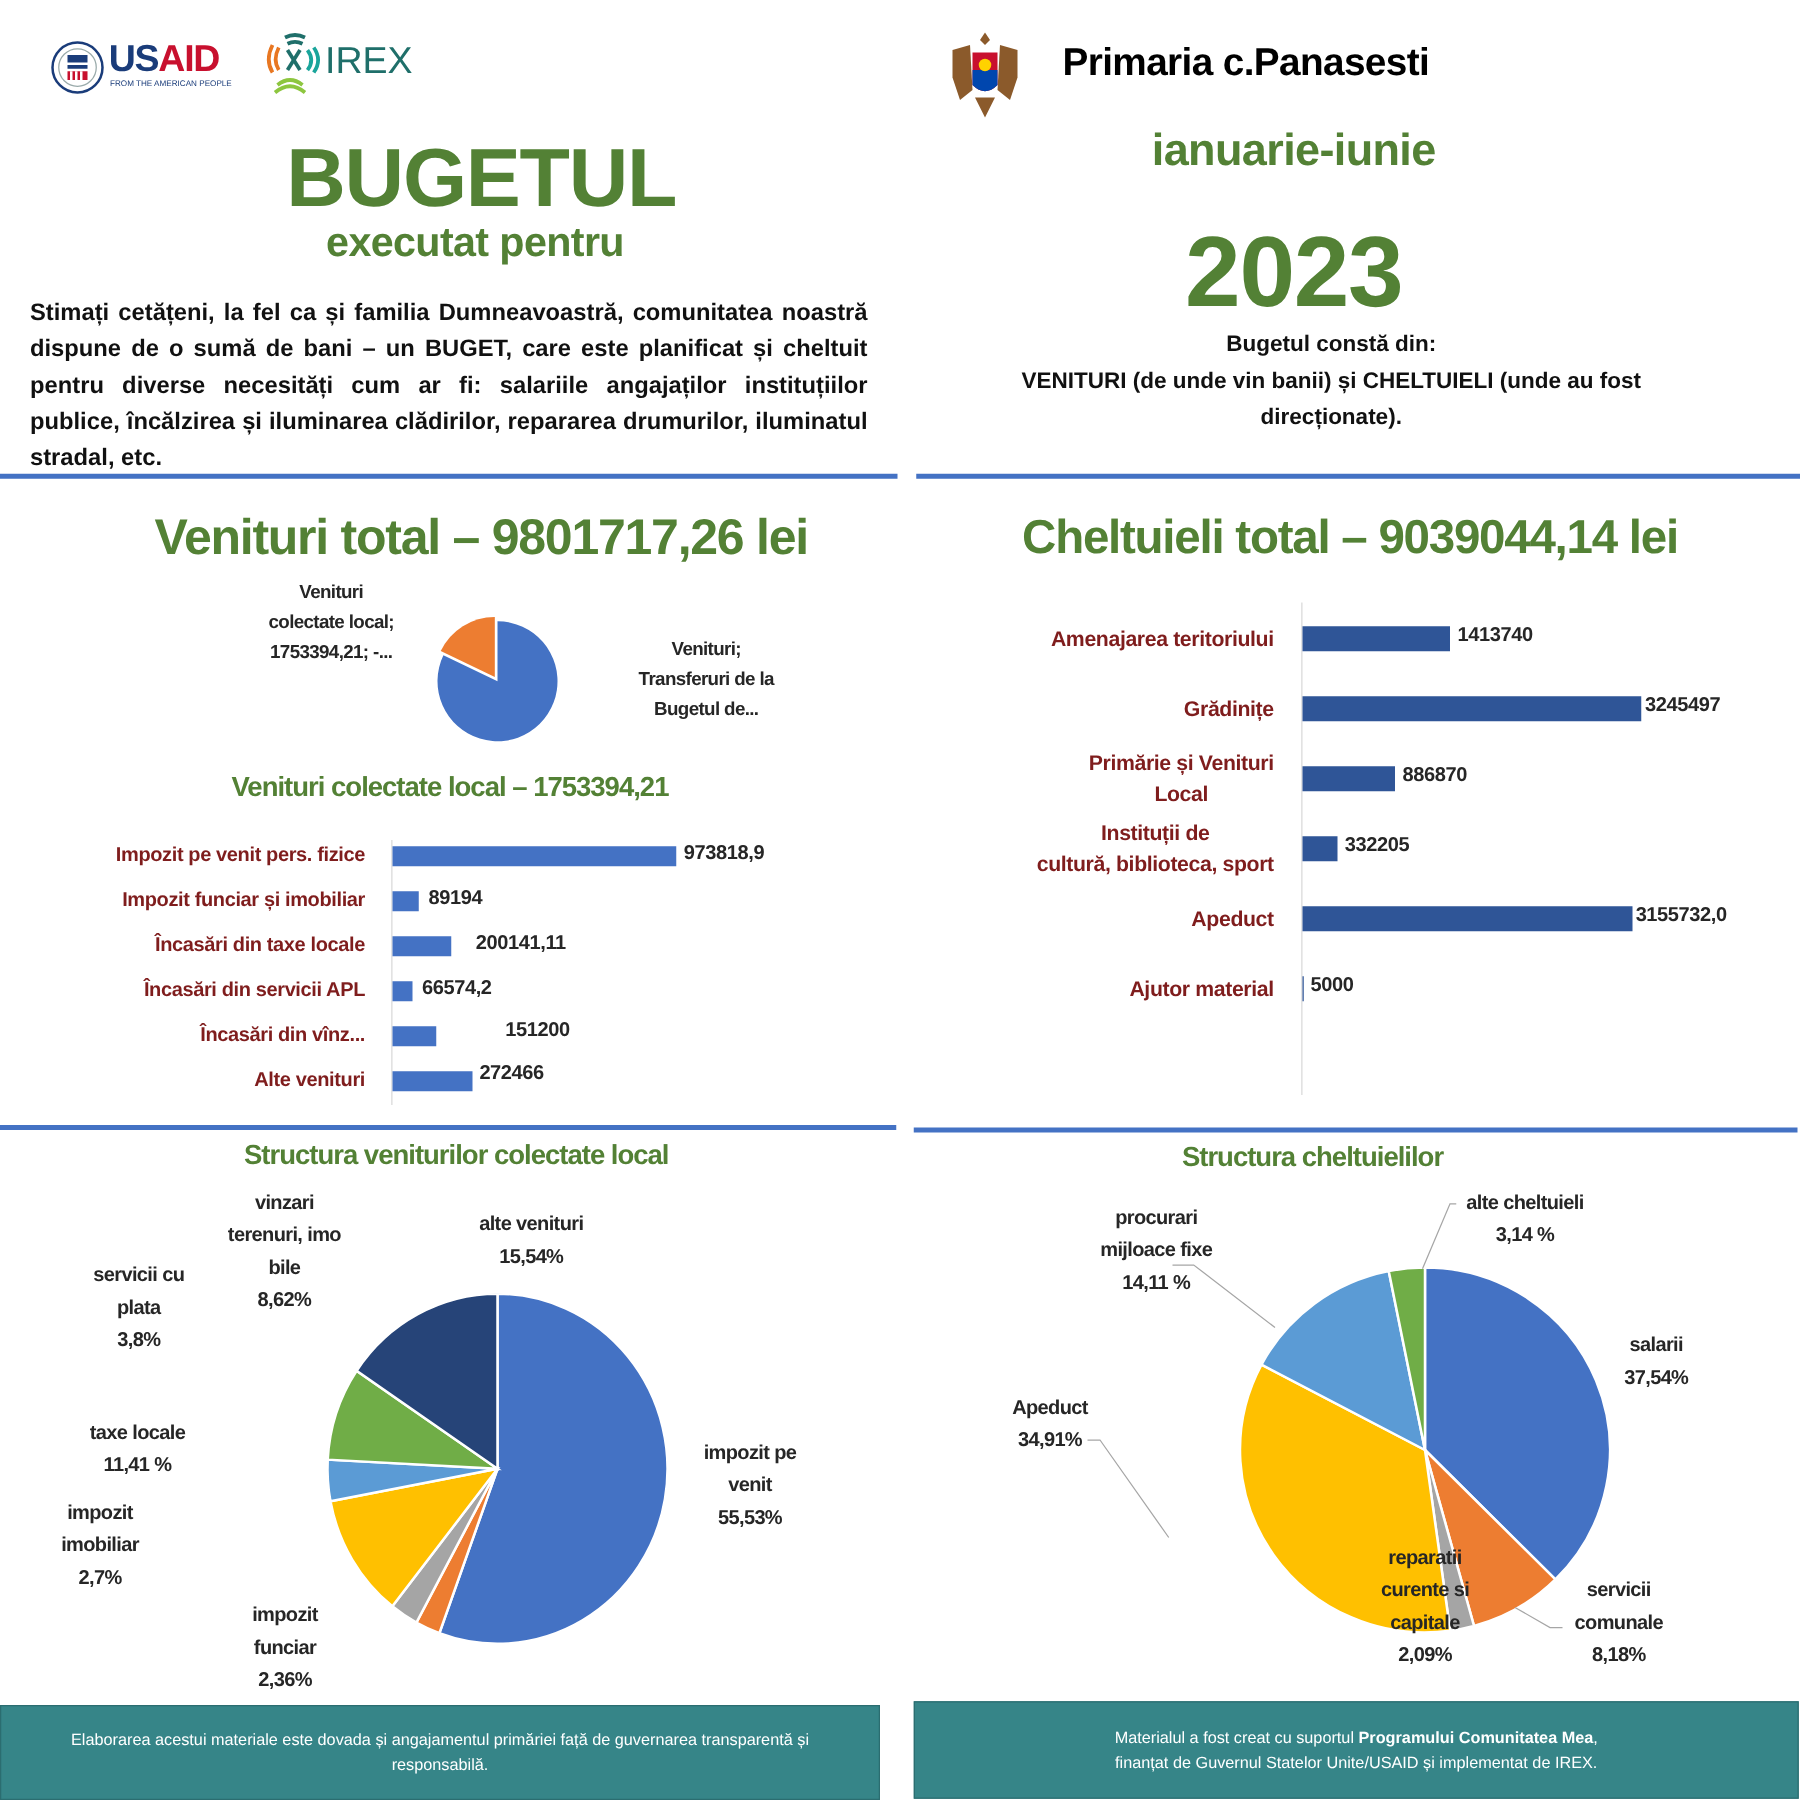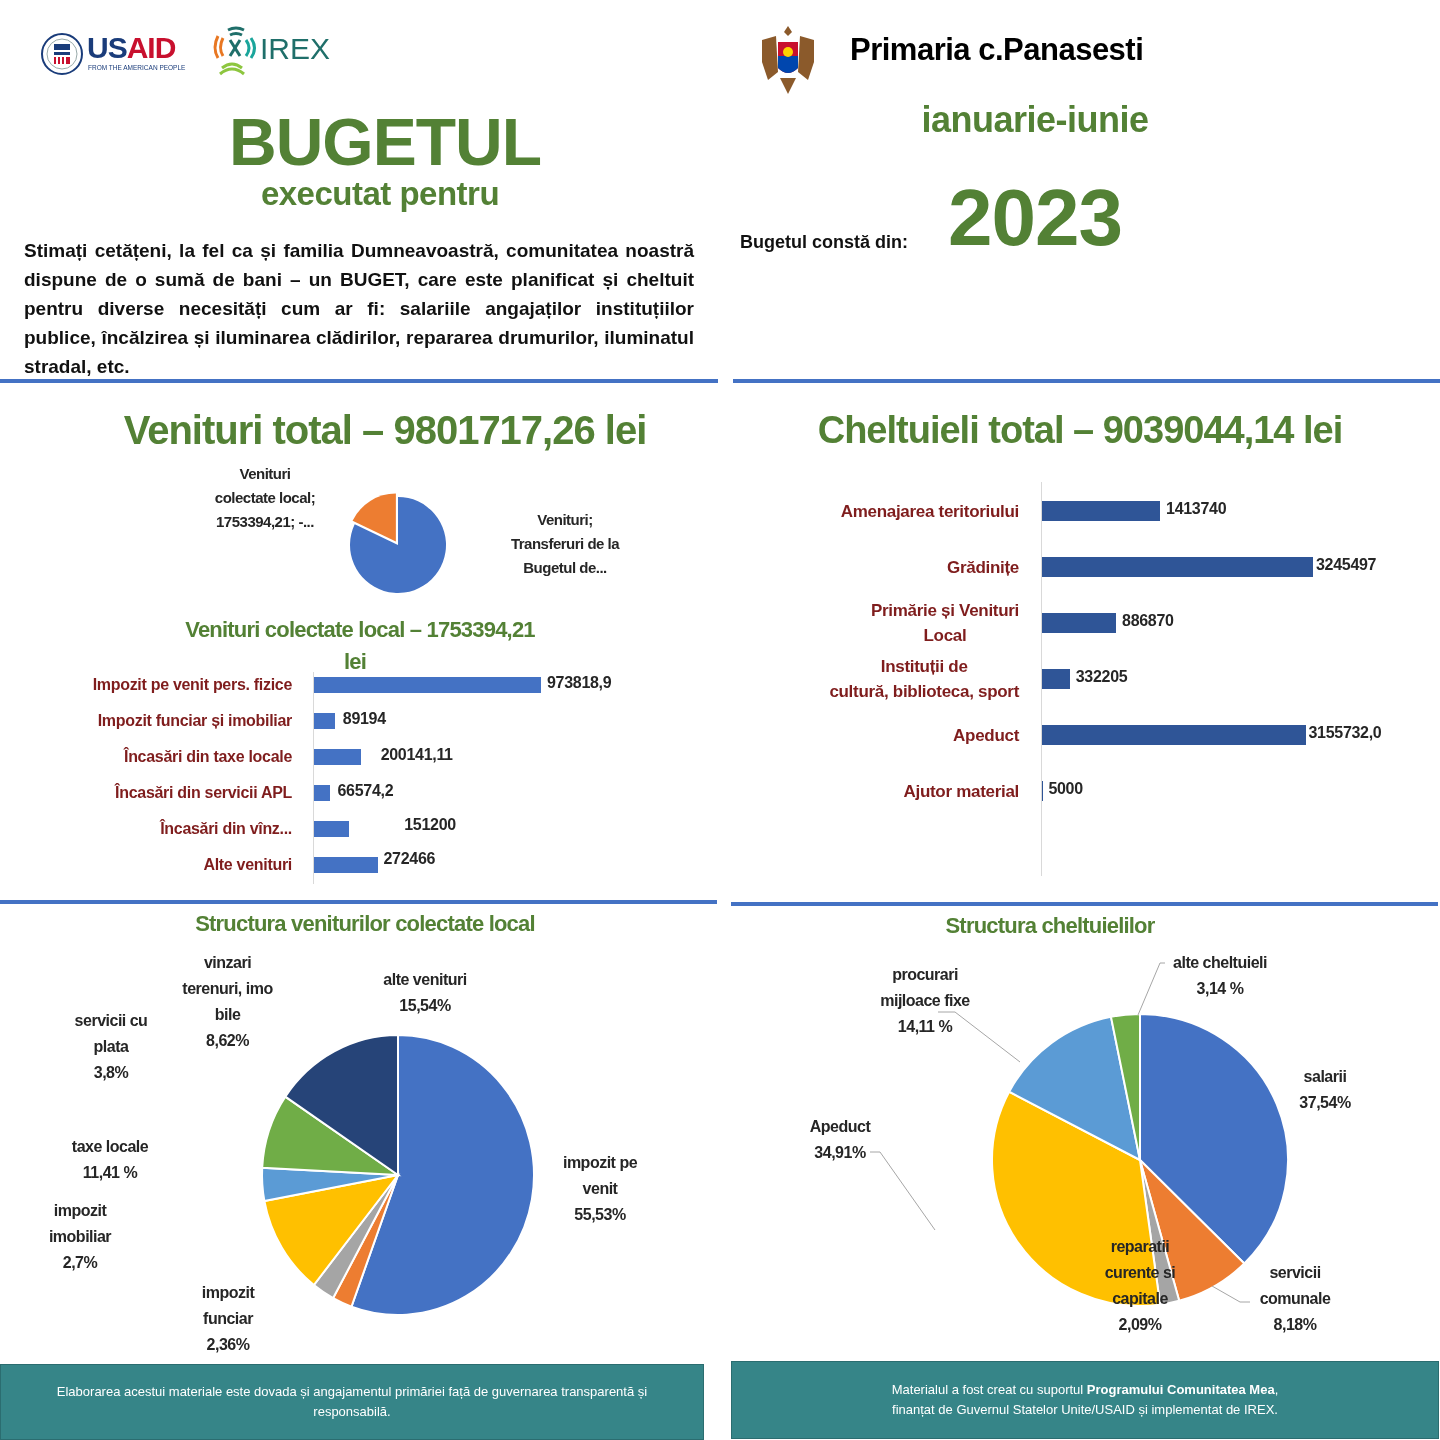--- a/index.html
+++ b/index.html
@@ -3,21 +3,21 @@
 <meta charset="utf-8">
 <style>
   html, body { margin:0; padding:0; background:#fff; }
   body { width:1440px; height:1440px; position:relative; overflow:hidden;
          font-family:"Liberation Sans", sans-serif; color:#111; }
   .abs { position:absolute; }
   .green { color:#538135; }
   .divider { position:absolute; height:4px; background:#4472c4; }
   .title-big { font-weight:bold; color:#538135; text-align:center; letter-spacing:-1px; }
   .para { font-weight:bold; font-size:19px; line-height:29px; text-align:justify; }
-  .center-text { font-weight:bold; font-size:18px; line-height:29px; text-align:left; }
+  .center-text { font-weight:bold; font-size:18px; line-height:29px; text-align:center;margin-top:33px; }
   .lbl { font-weight:bold; font-size:16px; color:#262626; text-align:center; line-height:26px; letter-spacing:-0.5px; }
   .bar-label { position:absolute; font-weight:bold; font-size:16px; color:#7f1d1d; text-align:right; letter-spacing:-0.3px; }
   .bar-value { position:absolute; font-weight:bold; font-size:16px; color:#262626; letter-spacing:-0.3px; }
   .bar { position:absolute; }
   .footer { position:absolute; background:#368588; color:#fff; font-size:13px; text-align:center;
             display:flex; align-items:center; justify-content:center; line-height:20px; border:1px solid #2b6d70; }
   .axis { position:absolute; width:1px; background:#d9d9d9; }
 </style>
 </head>
 <body>
@@ -70,20 +70,26 @@
 
 <div class="abs title-big" style="left:200px;top:104px;width:370px;font-size:66px;line-height:76px;">BUGETUL</div>
 <div class="abs title-big" style="left:200px;top:174px;width:360px;font-size:33px;line-height:40px;letter-spacing:-0.5px;">executat pentru</div>
 <div class="abs title-big" style="left:880px;top:98px;width:310px;font-size:36px;line-height:44px;letter-spacing:-0.5px;">ianuarie-iunie</div>
 <div class="abs title-big" style="left:880px;top:134px;width:310px;font-size:80px;line-height:88px;margin-top:40px;">2023</div>
 
 <div class="abs para" style="left:24px;top:236px;width:670px;">Stimați cetățeni, la fel ca și familia Dumneavoastră, comunitatea noastră dispune de o sumă de bani – un BUGET, care este planificat și cheltuit pentru diverse necesități cum ar fi: salariile angajaților instituțiilor publice, încălzirea și iluminarea clădirilor, repararea drumurilor, iluminatul stradal, etc.</div>
 
 <div class="abs center-text" style="left:740px;top:228px;width:650px;">
   <div>Bugetul constă din:</div>
+  <div style="padding:0 70px;">
+    <span>VENITURI</span>
+    <span style="font-weight:bold;">(de unde vin banii) și</span>
+    <span>CHELTUIELI</span>
+    <span style="font-weight:bold;">(unde au fost direcționate).</span>
+  </div>
 </div>
 
 <div class="divider" style="left:0;top:379px;width:718px;"></div>
 <div class="divider" style="left:733px;top:379px;width:707px;"></div>
 <div class="divider" style="left:0;top:900px;width:717px;"></div>
 <div class="divider" style="left:731px;top:902px;width:707px;"></div>
 
 <div class="abs title-big" style="left:60px;top:405px;width:650px;font-size:40px;line-height:50px;">Venituri total – 9801717,26 lei</div>
 
 <svg class="abs" id="pie-venituri-total" style="left:340px;top:490px;" width="120" height="110">
@@ -96,21 +102,20 @@
   <div>1753394,21; -...</div>
 </div>
 <div class="abs lbl" style="left:490px;top:508px;width:150px;font-size:15px;line-height:24px;">
   <div>Venituri;</div>
   <div>Transferuri de la</div>
   <div>Bugetul de...</div>
 </div>
 
 <div class="abs title-big" style="left:140px;top:614px;width:440px;font-size:22px;line-height:32px;letter-spacing:-0.8px;">
   <div>Venituri colectate local – 1753394,21</div>
-  <div style="margin-left:-10px;">lei</div>
 </div>
 <div id="bar-venituri">
     <div class="axis" style="left: 313px; top: 672px; height: 212px;"></div>
     <div class="bar" style="left: 314px; top: 677px; width: 227px; height: 16px; background: rgb(68, 114, 196);"></div>
     <div class="bar-label" style="right: 1148px; line-height: 22px; top: 674px; font-size: 16px;">
       <div>Impozit pe venit pers. fizice</div>
     </div>
     <div class="bar-value" style="left: 547px; top: 674px;">973818,9</div>
     <div class="bar" style="left: 314px; top: 713px; width: 20.7914px; height: 16px; background: rgb(68, 114, 196);"></div>
     <div class="bar-label" style="right: 1148px; line-height: 22px; top: 710px; font-size: 16px;">

